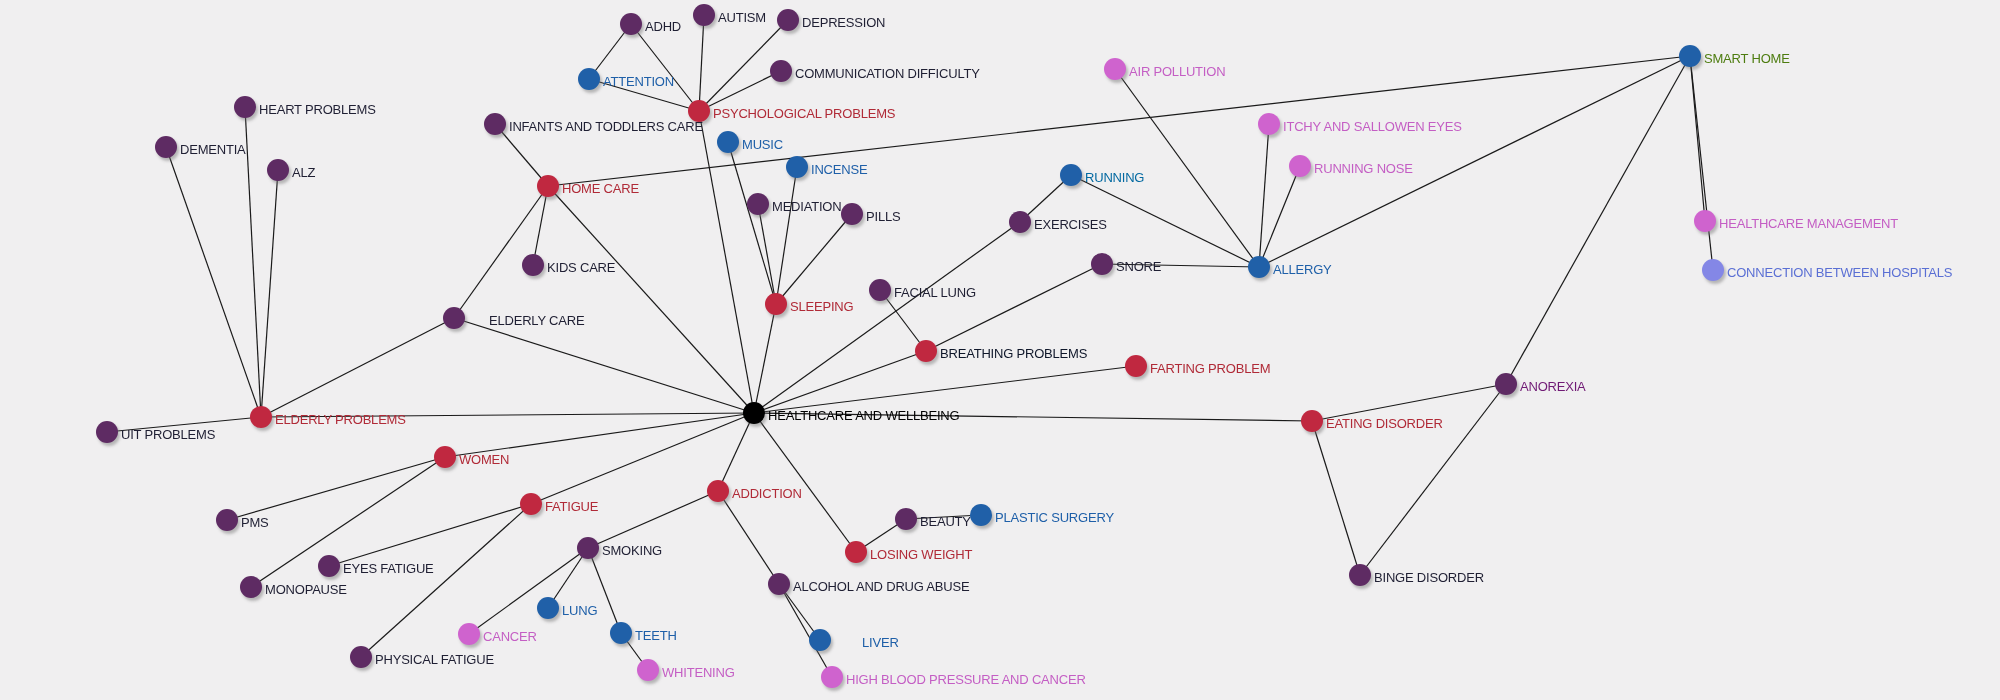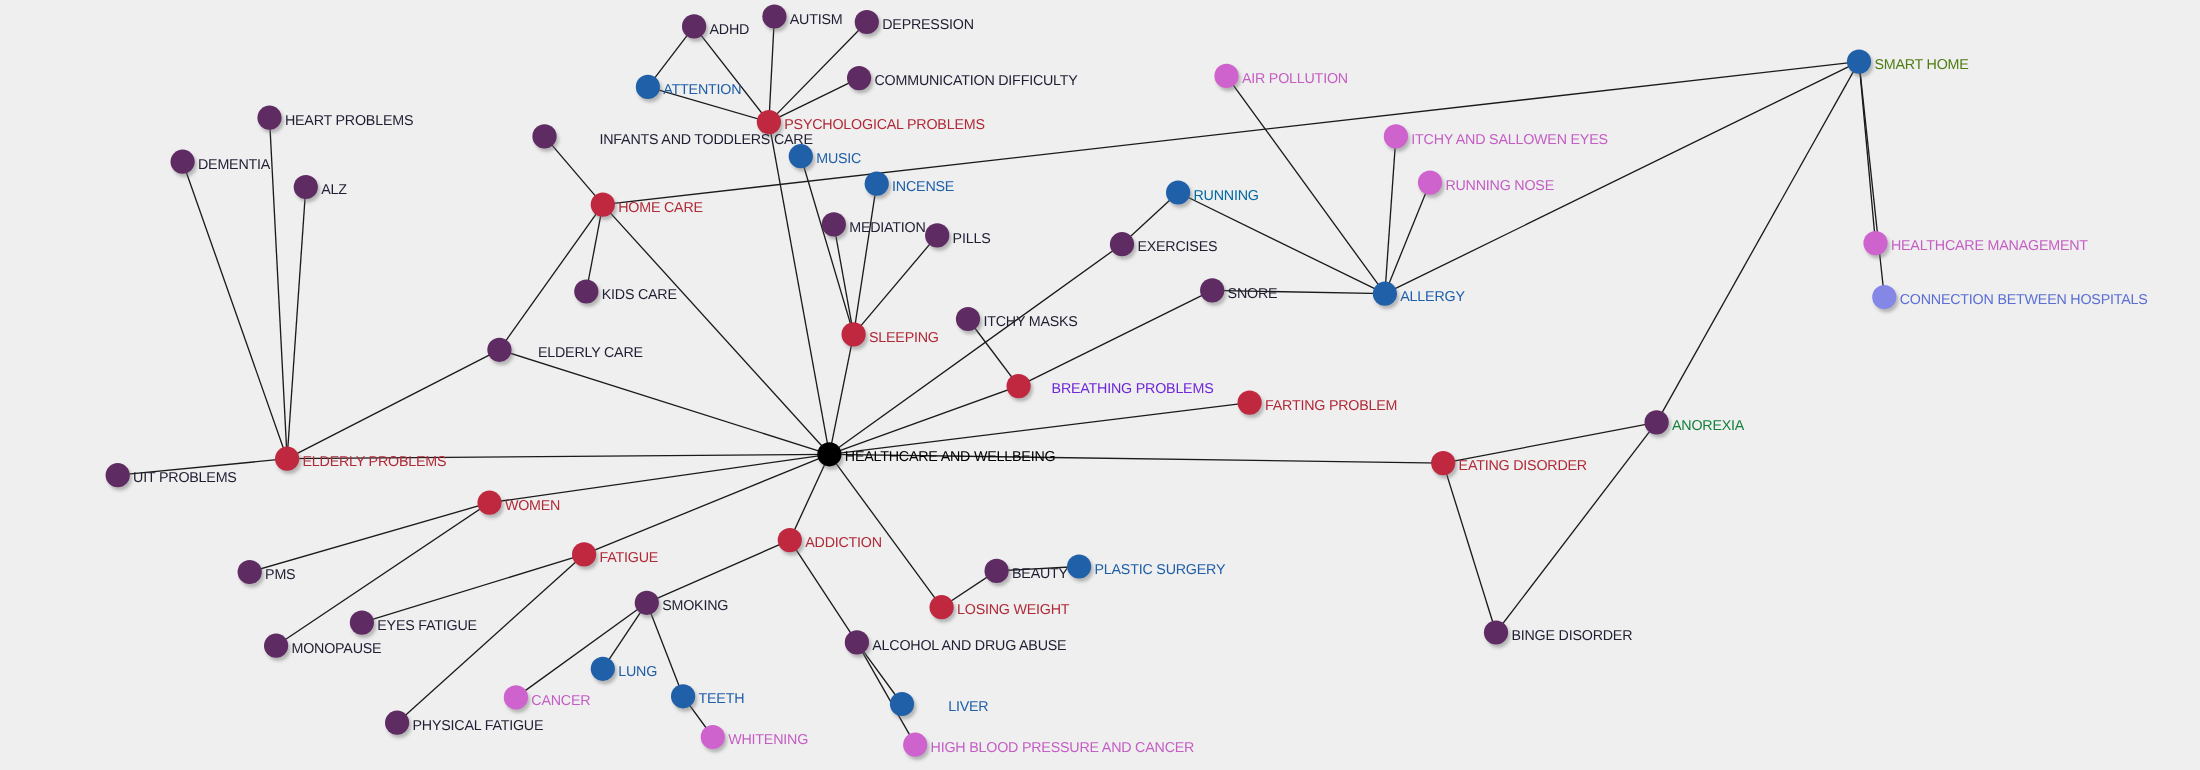--- a/index.html
+++ b/index.html
@@ -101,21 +101,21 @@
       <div class="node-label" style="left: 718px; top: 17px; color: rgb(31, 31, 51);">AUTISM</div>
       <div class="node" style="left: 788px; top: 20px; width: 22px; height: 22px; background: rgb(94, 43, 99);"></div>
       <div class="node-label" style="left: 802px; top: 22px; color: rgb(31, 31, 51);">DEPRESSION</div>
       <div class="node" style="left: 589px; top: 79px; width: 22px; height: 22px; background: rgb(32, 96, 168);"></div>
       <div class="node-label" style="left: 603px; top: 81px; color: rgb(30, 95, 168);">ATTENTION</div>
       <div class="node" style="left: 781px; top: 71px; width: 22px; height: 22px; background: rgb(94, 43, 99);"></div>
       <div class="node-label" style="left: 795px; top: 73px; color: rgb(31, 31, 51);">COMMUNICATION DIFFICULTY</div>
       <div class="node" style="left: 699px; top: 111px; width: 22px; height: 22px; background: rgb(192, 40, 64);"></div>
       <div class="node-label" style="left: 713px; top: 113px; color: rgb(176, 42, 55);">PSYCHOLOGICAL PROBLEMS</div>
       <div class="node" style="left: 495px; top: 124px; width: 22px; height: 22px; background: rgb(94, 43, 99);"></div>
-      <div class="node-label" style="left: 509px; top: 126px; color: rgb(31, 31, 51); padding-left: 36px;">INFANTS AND TODDLERS CARE</div>
+      <div class="node-label" style="left: 509px; top: 126px; color: rgb(31, 31, 51);">INFANTS AND TODDLERS CARE</div>
       <div class="node" style="left: 728px; top: 142px; width: 22px; height: 22px; background: rgb(32, 96, 168);"></div>
       <div class="node-label" style="left: 742px; top: 144px; color: rgb(30, 95, 168);">MUSIC</div>
       <div class="node" style="left: 797px; top: 167px; width: 22px; height: 22px; background: rgb(32, 96, 168);"></div>
       <div class="node-label" style="left: 811px; top: 169px; color: rgb(30, 95, 168);">INCENSE</div>
       <div class="node" style="left: 548px; top: 186px; width: 22px; height: 22px; background: rgb(192, 40, 64);"></div>
       <div class="node-label" style="left: 562px; top: 188px; color: rgb(176, 42, 55);">HOME CARE</div>
       <div class="node" style="left: 758px; top: 204px; width: 22px; height: 22px; background: rgb(94, 43, 99);"></div>
       <div class="node-label" style="left: 772px; top: 206px; color: rgb(31, 31, 51);">MEDIATION</div>
       <div class="node" style="left: 852px; top: 214px; width: 22px; height: 22px; background: rgb(94, 43, 99);"></div>
       <div class="node-label" style="left: 866px; top: 216px; color: rgb(31, 31, 51);">PILLS</div>
@@ -145,27 +145,27 @@
       <div class="node-label" style="left: 180px; top: 149px; color: rgb(31, 31, 51);">DEMENTIA</div>
       <div class="node" style="left: 278px; top: 170px; width: 22px; height: 22px; background: rgb(94, 43, 99);"></div>
       <div class="node-label" style="left: 292px; top: 172px; color: rgb(31, 31, 51);">ALZ</div>
       <div class="node" style="left: 533px; top: 265px; width: 22px; height: 22px; background: rgb(94, 43, 99);"></div>
       <div class="node-label" style="left: 547px; top: 267px; color: rgb(31, 31, 51);">KIDS CARE</div>
       <div class="node" style="left: 454px; top: 318px; width: 22px; height: 22px; background: rgb(94, 43, 99);"></div>
       <div class="node-label" style="left: 468px; top: 320px; color: rgb(31, 31, 51); padding-left: 21px;">ELDERLY CARE</div>
       <div class="node" style="left: 776px; top: 304px; width: 22px; height: 22px; background: rgb(192, 40, 64);"></div>
       <div class="node-label" style="left: 790px; top: 306px; color: rgb(176, 42, 55);">SLEEPING</div>
       <div class="node" style="left: 880px; top: 290px; width: 22px; height: 22px; background: rgb(94, 43, 99);"></div>
-      <div class="node-label" style="left: 894px; top: 292px; color: rgb(31, 31, 51);">ITCHY MASKS</div>
+      <div class="node-label" style="left: 894px; top: 292px; color: rgb(31, 31, 51);">FACIAL LUNG</div>
       <div class="node" style="left: 926px; top: 351px; width: 22px; height: 22px; background: rgb(192, 40, 64);"></div>
-      <div class="node-label" style="left: 940px; top: 353px; color: #6d28d9; padding-left: 16px;">BREATHING PROBLEMS</div>
+      <div class="node-label" style="left: 940px; top: 353px; color: #0f172a;">BREATHING PROBLEMS</div>
       <div class="node" style="left: 1136px; top: 366px; width: 22px; height: 22px; background: rgb(192, 40, 64);"></div>
       <div class="node-label" style="left: 1150px; top: 368px; color: rgb(176, 42, 55);">FARTING PROBLEM</div>
       <div class="node" style="left: 1506px; top: 384px; width: 22px; height: 22px; background: rgb(94, 43, 99);"></div>
-      <div class="node-label" style="left: 1520px; top: 386px; color: #15803d;">ANOREXIA</div>
+      <div class="node-label" style="left: 1520px; top: 386px; color: #701a75;">ANOREXIA</div>
       <div class="node" style="left: 1312px; top: 421px; width: 22px; height: 22px; background: rgb(192, 40, 64);"></div>
       <div class="node-label" style="left: 1326px; top: 423px; color: rgb(176, 42, 55);">EATING DISORDER</div>
       <div class="node" style="left: 754px; top: 413px; width: 22px; height: 22px; background: rgb(0, 0, 0);"></div>
       <div class="node-label" style="left: 768px; top: 415px; color: rgb(0, 0, 0);">HEALTHCARE AND WELLBEING</div>
       <div class="node" style="left: 261px; top: 417px; width: 22px; height: 22px; background: rgb(192, 40, 64);"></div>
       <div class="node-label" style="left: 275px; top: 419px; color: rgb(176, 42, 55);">ELDERLY PROBLEMS</div>
       <div class="node" style="left: 107px; top: 432px; width: 22px; height: 22px; background: rgb(94, 43, 99);"></div>
       <div class="node-label" style="left: 121px; top: 434px; color: rgb(31, 31, 51);">UIT PROBLEMS</div>
       <div class="node" style="left: 445px; top: 457px; width: 22px; height: 22px; background: rgb(192, 40, 64);"></div>
       <div class="node-label" style="left: 459px; top: 459px; color: rgb(176, 42, 55);">WOMEN</div>

